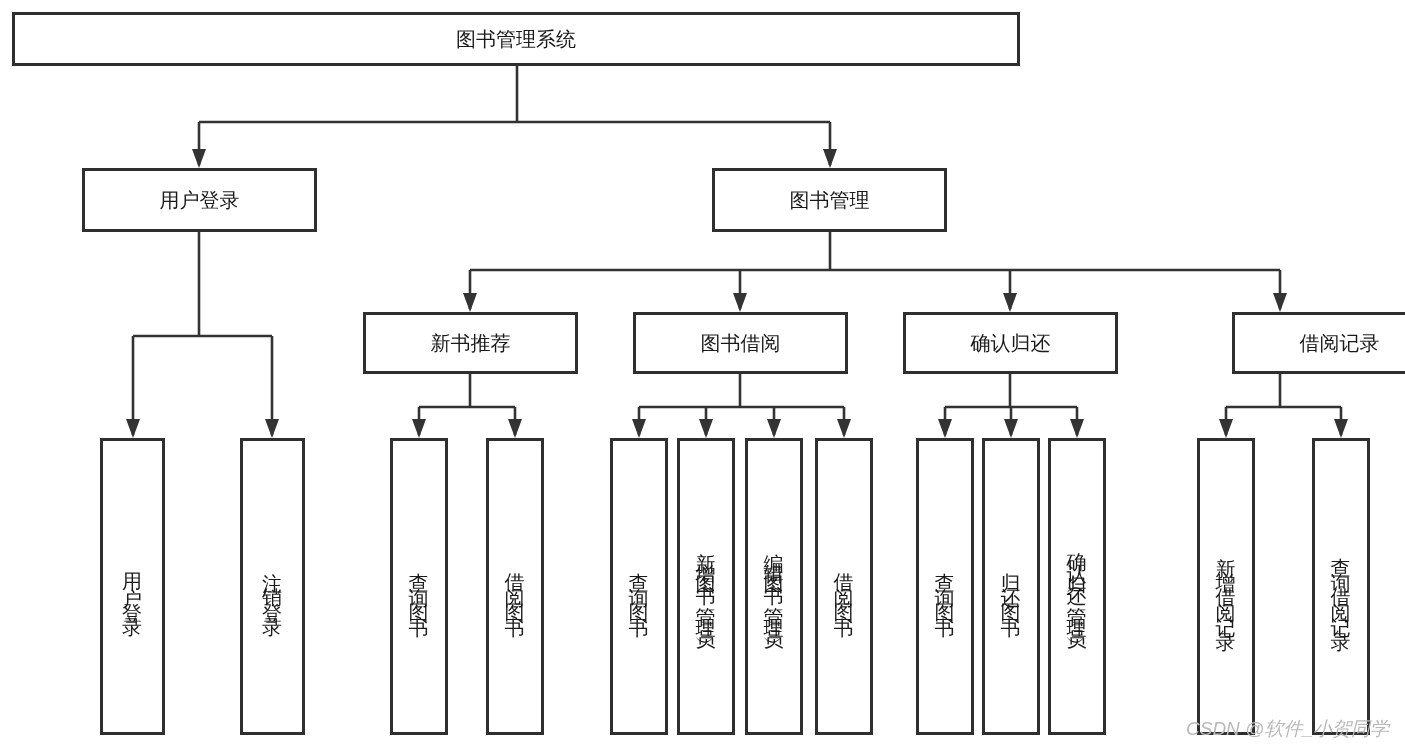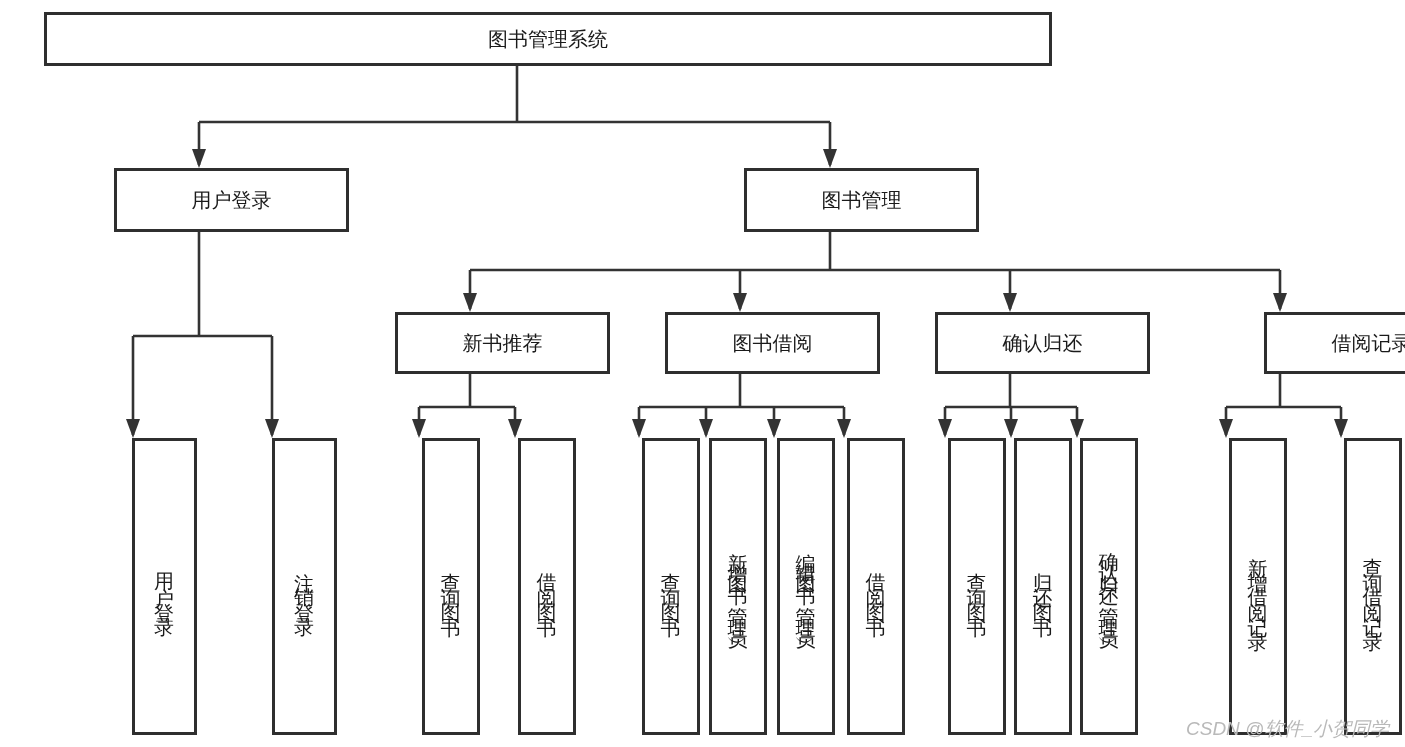--- a/index.html
+++ b/index.html
@@ -24,21 +24,20 @@
   .box{
     position:absolute;
     box-sizing:border-box;
     background:#ffffff;
     border:3px solid var(--border);
     display:flex;align-items:center;justify-content:center;
     color:var(--text);
     font-size:20px;
     z-index:1;
     text-align:center;
-    margin-left:32px;
   }
   .root{left:12px;top:12px;width:1008px;height:54px;}
   .lvl2{top:168px;width:235px;height:64px;}
   .lvl3{top:312px;width:215px;height:62px;}
   .leaf{top:438px;width:58px;height:297px;}
   .leaf .vtext{
     writing-mode:vertical-rl;
     text-orientation:mixed;
     letter-spacing:15px;
     line-height:1;

